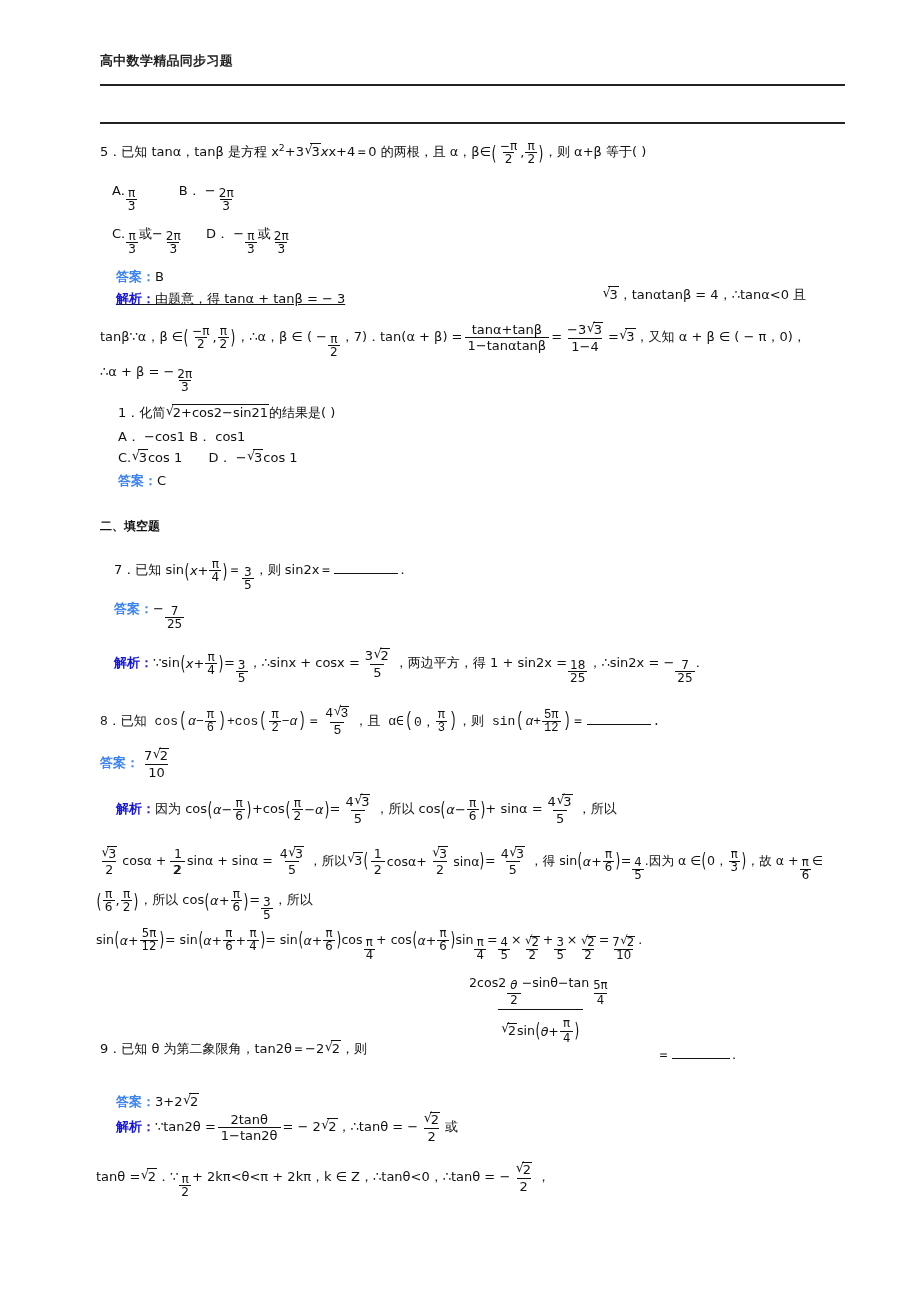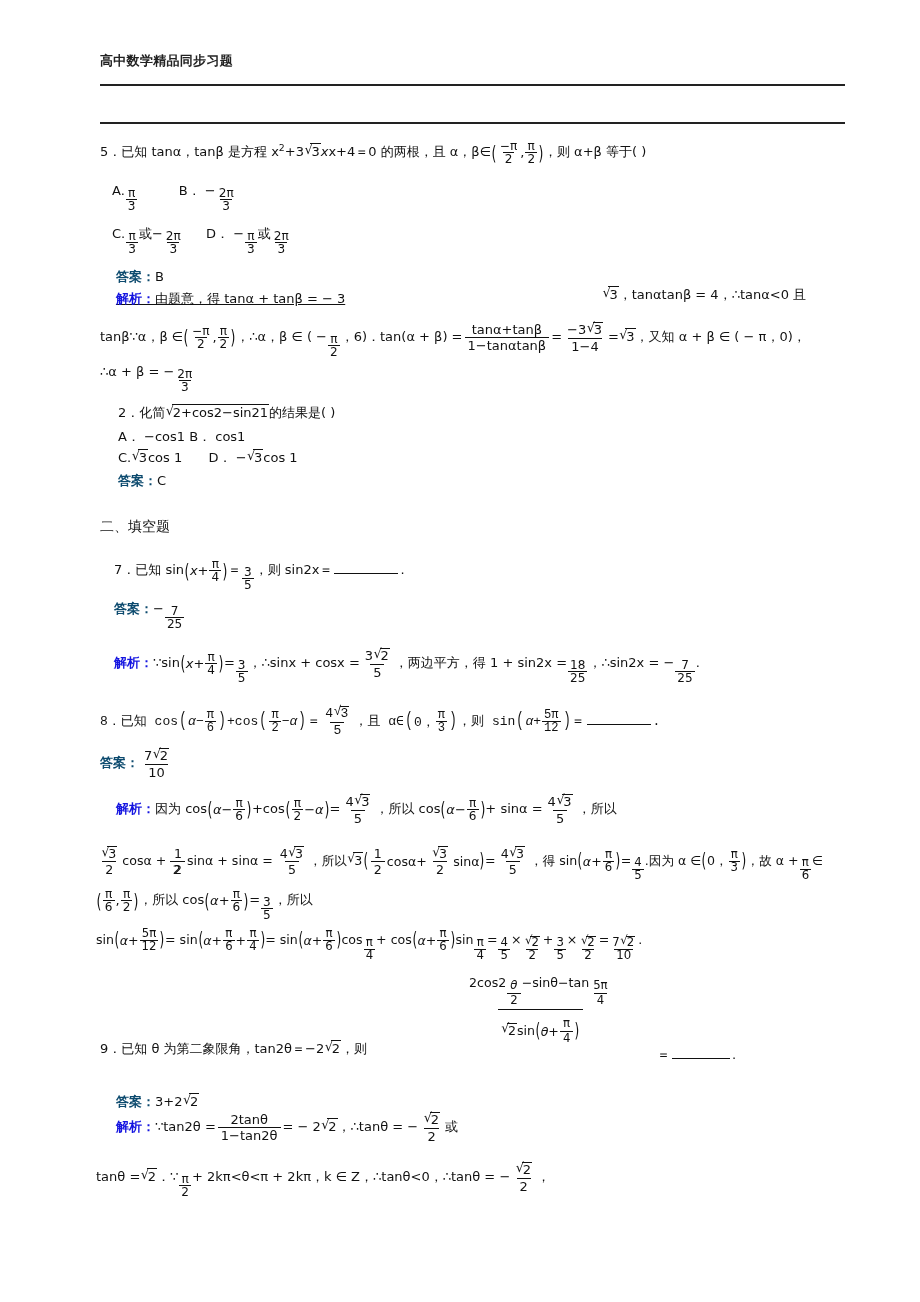--- a/index.html
+++ b/index.html
@@ -14,23 +14,23 @@
   
   .hdr{position:absolute;left:88px;top:52px;font-family:"DejaVu Sans","Liberation Sans",sans-serif;
        font-size:13px;font-weight:700;color:#222;letter-spacing:.3px;}
   .rule{position:absolute;left:88px;width:745px;border-top:2px solid #222;}
   .rule.r1{top:84px;}
   .rule.r2{top:122px;}
 
   
   .blk{position:absolute;white-space:nowrap;}
   .cn{font-family:"DejaVu Sans","Liberation Sans",sans-serif;font-size:13px;}
-  .lbl-a{color:#0c4a6e;font-family:"DejaVu Sans","Liberation Sans",sans-serif;font-weight:700;font-size:13px;}
+  .lbl-a{color:#3b82f6;font-family:"DejaVu Sans","Liberation Sans",sans-serif;font-weight:700;font-size:13px;}
   .lbl-x{color:#1515e0;font-family:"DejaVu Sans","Liberation Sans",sans-serif;font-weight:700;font-size:13px;}
-  .sect{font-family:"DejaVu Sans","Liberation Sans",sans-serif;font-size:14px;font-weight:400;}
+  .sect{font-family:"DejaVu Sans","Liberation Sans",sans-serif;font-size:12px;font-weight:700;}
 
   
   .frac{display:inline-flex;flex-direction:column;align-items:center;
         vertical-align:-0.15em;line-height:1.02;margin:0 1px;font-size:.93em;}
   .frac .num{padding:0 2px;}
   .frac .den{padding:0 2px;border-top:1.2px solid #111;}
   .fracb{display:inline-flex;flex-direction:column;align-items:center;
          vertical-align:middle;line-height:1.05;margin:0 2px;}
   .fracb .num{padding:0 3px 1px;}
   .fracb .den{padding:1px 3px 0;border-top:1.2px solid #111;}
@@ -119,38 +119,38 @@
         </span>
         <span>,</span>
         <span class="frac">
           <span class="num">π</span>
           <span class="den">2</span>
         </span>
         <span class="paren">)</span>
       </span><span>，∴α，β ∈ ( −</span><span class="frac">
         <span class="num">π</span>
         <span class="den">2</span>
-      </span><span>，6)．tan(α + β) =</span><span class="fracb">
+      </span><span>，7)．tan(α + β) =</span><span class="fracb">
         <span class="num">tanα+tanβ</span>
         <span class="den">1−tanαtanβ</span>
       </span><span>=</span><span class="fracb">
         <span class="num"><span>−3</span><span class="sqrt"><span>3</span></span></span>
         <span class="den">1−4</span>
       </span><span>=</span><span class="sqrt"><span>3</span></span><span>，又知 α + β ∈ ( − π，0)，</span>
   </div>
 
   <div class="blk cn" style="left:88px;top:364px;">
     <span>∴α + β = −</span><span class="frac">
         <span class="num">2π</span>
         <span class="den">3</span>
       </span>
   </div>
 
   <div class="blk cn" style="left:106px;top:404px;">
-    <span>2．化简</span><span class="sqrt"><span>2+cos2−sin21</span></span><span>的结果是(      )</span>
+    <span>1．化简</span><span class="sqrt"><span>2+cos2−sin21</span></span><span>的结果是(      )</span>
   </div>
   <div class="blk cn" style="left:106px;top:428px;">A． −cos1   B． cos1</div>
   <div class="blk cn" style="left:106px;top:449px;">
     <span>C.</span><span class="sqrt"><span>3</span></span><span>cos 1</span>
     <span style="display:inline-block;width:18px"></span>
     <span>D． −</span><span class="sqrt"><span>3</span></span><span>cos 1</span>
   </div>
   <div class="blk" style="left:106px;top:472px;">
     <span class="lbl-a">答案：</span><span class="cn">C</span>
   </div>

